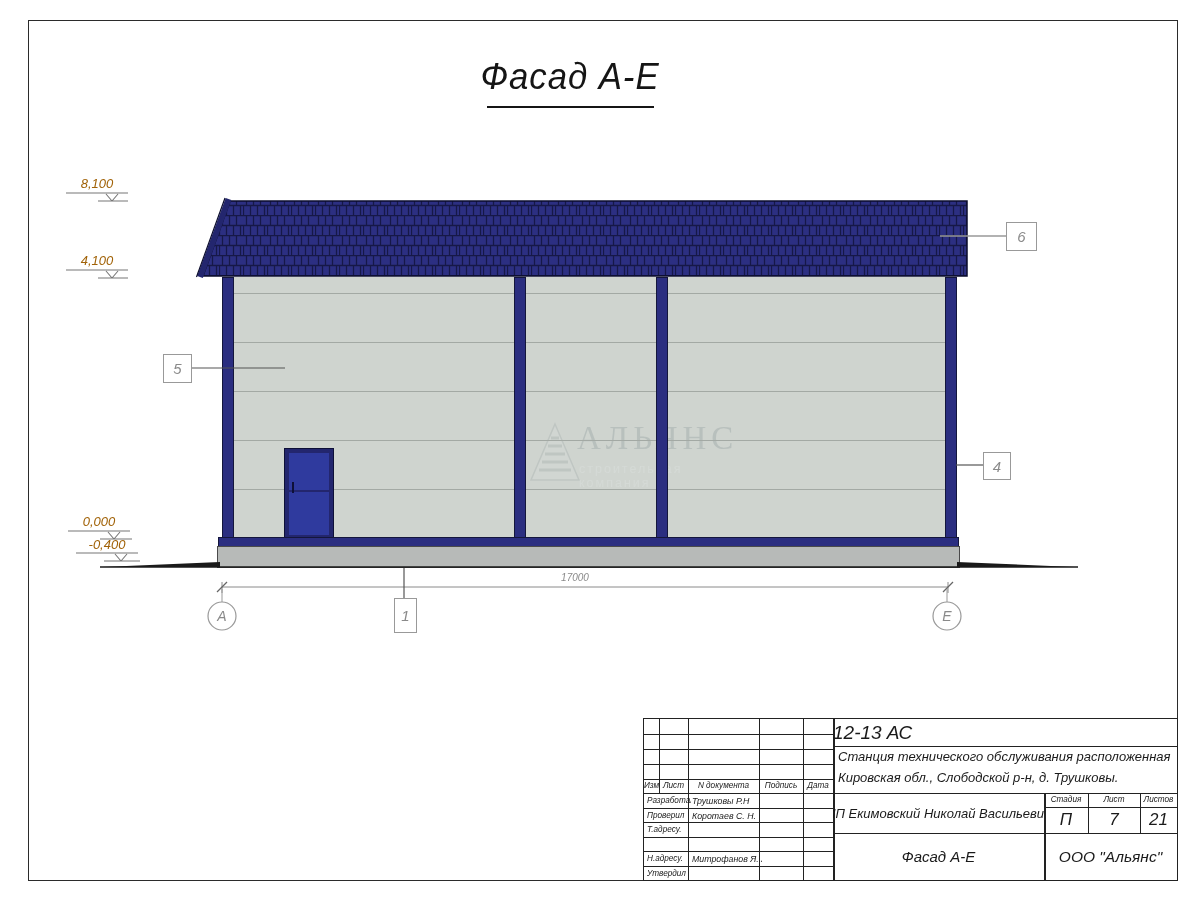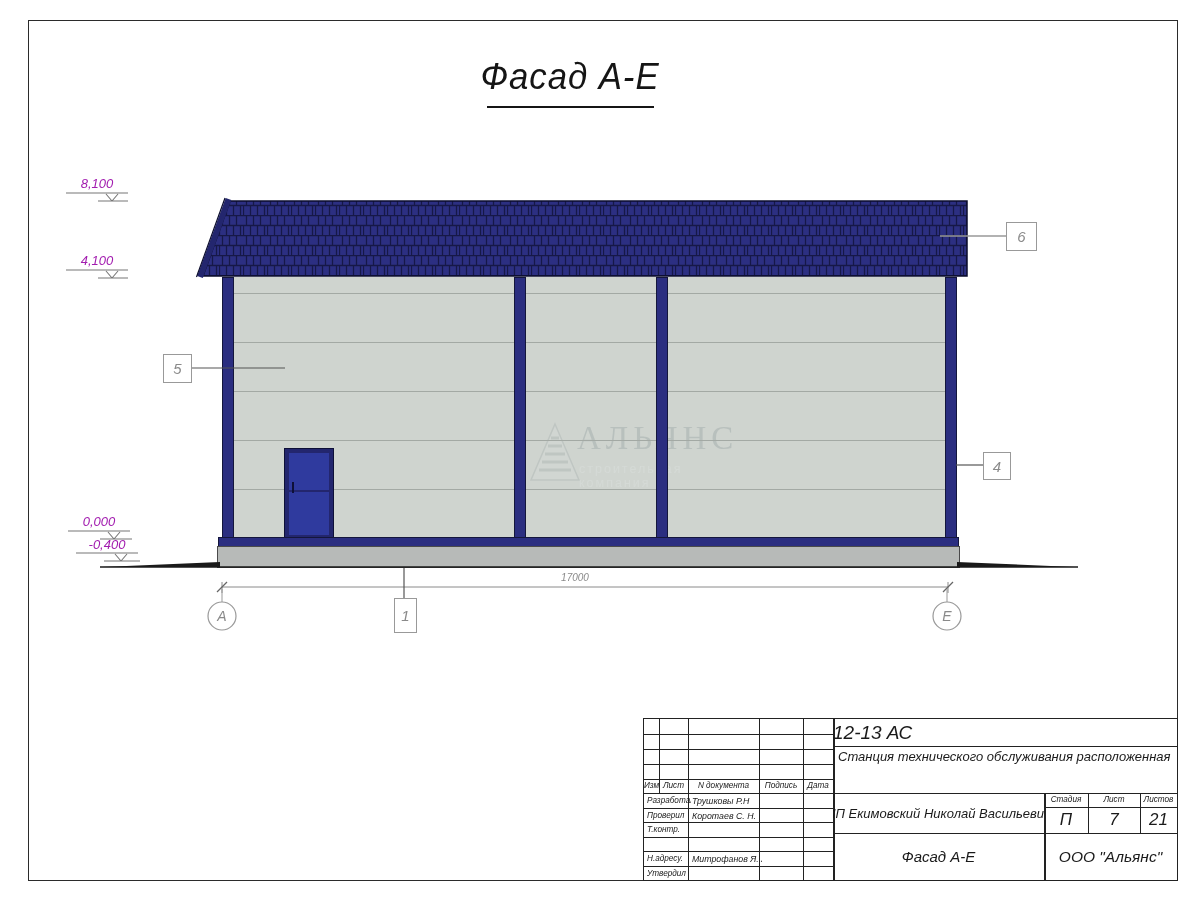--- a/index.html
+++ b/index.html
@@ -16,21 +16,21 @@
   .wall{left:222px;top:277px;width:733px;height:264px;background:#cfd4cf;}
   .panel-line{left:223px;width:731px;height:1px;background:#a3a9a4;}
   .column{width:10px;top:277px;height:261px;background:#2b2e80;border:1px solid #14163c;}
   .base-strip{left:218px;top:537px;width:739px;height:8px;background:#2b2e80;border:1px solid #14163c;}
   .plinth{left:217px;top:546px;width:741px;height:20px;background:#b7bab8;border:1px solid #4a4a4a;}
   .door{left:284px;top:448px;width:48px;height:90px;background:#23266e;border:1px solid #0e1038;}
   .door-leaf{left:4px;top:4px;width:40px;height:82px;background:#2f3a9e;}
   .door-rail{left:4px;top:41px;width:40px;height:2px;background:#23266e;}
   .door-handle{left:7px;top:33px;width:2px;height:11px;background:#0e1038;}
   
-  .ann{color:#a21caf;font-style:italic;text-align:center;}
+  .ann{color:#a16207;font-style:italic;text-align:center;}
   .elev{width:58px;font-size:13px;}
   .callout{border:1.2px solid #999;background:#fff;color:#8a8a8a;font-style:italic;
            display:flex;align-items:center;justify-content:center;font-size:15px;}
   .axis-letter{width:22px;height:22px;font-size:14px;color:#8a8a8a;font-style:italic;
                display:flex;align-items:center;justify-content:center;}
   
   #wm{left:515px;top:418px;width:240px;height:68px;opacity:.6;}
   #wm-title{left:62px;top:2px;font-family:"Liberation Serif",serif;font-size:33px;
             color:#aab3b2;letter-spacing:5px;}
   #wm-sub{left:64px;top:44px;font-size:12.5px;color:#d9dedb;letter-spacing:2px;}
@@ -173,32 +173,33 @@
     <div class="tb-cell tb-head" style="left:0;top:62px;width:15px">Изм.</div>
     <div class="tb-cell tb-head" style="left:15px;top:62px;width:29px">Лист</div>
     <div class="tb-cell tb-head" style="left:44px;top:62px;width:71px">N документа</div>
     <div class="tb-cell tb-head" style="left:115px;top:62px;width:44px">Подпись</div>
     <div class="tb-cell tb-head" style="left:159px;top:62px;width:30px">Дата</div>
 
     <div class="tb-cell tb-role" style="left:0;top:77px;width:44px">Разработал</div>
     <div class="tb-cell tb-name" style="left:45px;top:77px;width:70px">Трушковы Р.Н</div>
     <div class="tb-cell tb-role" style="left:0;top:91.5px;width:44px">Проверил</div>
     <div class="tb-cell tb-name" style="left:45px;top:91.5px;width:70px">Коротаев С. Н.</div>
-    <div class="tb-cell tb-role" style="left:0;top:106px;width:44px">Т.контр.</div>
+    <div class="tb-cell tb-role" style="left:0;top:106px;width:44px">Т.адресу.</div>
     <div class="tb-cell tb-name" style="left:45px;top:106px;width:70px"></div>
     <div class="tb-cell tb-role" style="left:0;top:120.5px;width:44px"></div>
     <div class="tb-cell tb-name" style="left:45px;top:120.5px;width:70px"></div>
     <div class="tb-cell tb-role" style="left:0;top:135px;width:44px">Н.адресу.</div>
     <div class="tb-cell tb-name" style="left:45px;top:135px;width:70px">Митрофанов Я. А.</div>
     <div class="tb-cell tb-role" style="left:0;top:149.5px;width:44px">Утвердил</div>
     <div class="tb-cell tb-name" style="left:45px;top:149.5px;width:70px"></div>
 
     <div class="tb-cell" style="left:189px;top:0;width:330px;height:27px;font-size:19px;text-align:left;line-height:27px">12-13 АС</div>
 
     <div class="tb-cell" style="left:194px;top:30px;width:336px;font-size:13px">Станция технического обслуживания расположенная по адресу</div>
+    <div class="tb-cell" style="left:194px;top:51px;width:336px;font-size:13px">Кировская обл., Слободской р-н, д. Трушковы.</div>
 
     <div class="tb-cell cntr" style="left:189px;top:74px;width:211px;height:40px;font-size:13px">ИП Екимовский Николай Васильевич</div>
 
     <div class="tb-cell tb-head" style="left:400px;top:76px;width:44px">Стадия</div>
     <div class="tb-cell tb-head" style="left:444px;top:76px;width:52px">Лист</div>
     <div class="tb-cell tb-head" style="left:496px;top:76px;width:37px">Листов</div>
     <div class="tb-cell cntr" style="left:400px;top:88px;width:44px;height:26px;font-size:17px">П</div>
     <div class="tb-cell cntr" style="left:444px;top:88px;width:52px;height:26px;font-size:17px">7</div>
     <div class="tb-cell cntr" style="left:496px;top:88px;width:37px;height:26px;font-size:17px">21</div>
 

